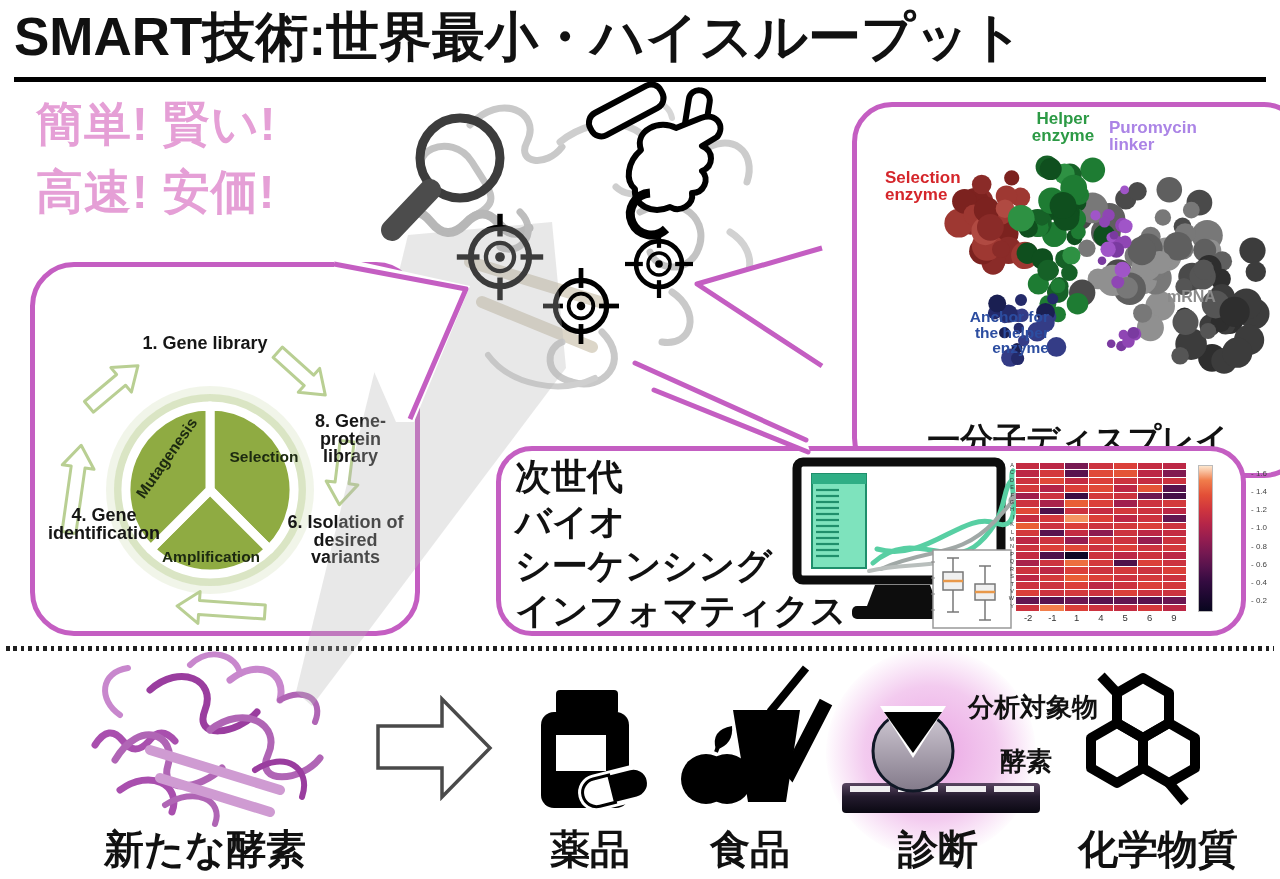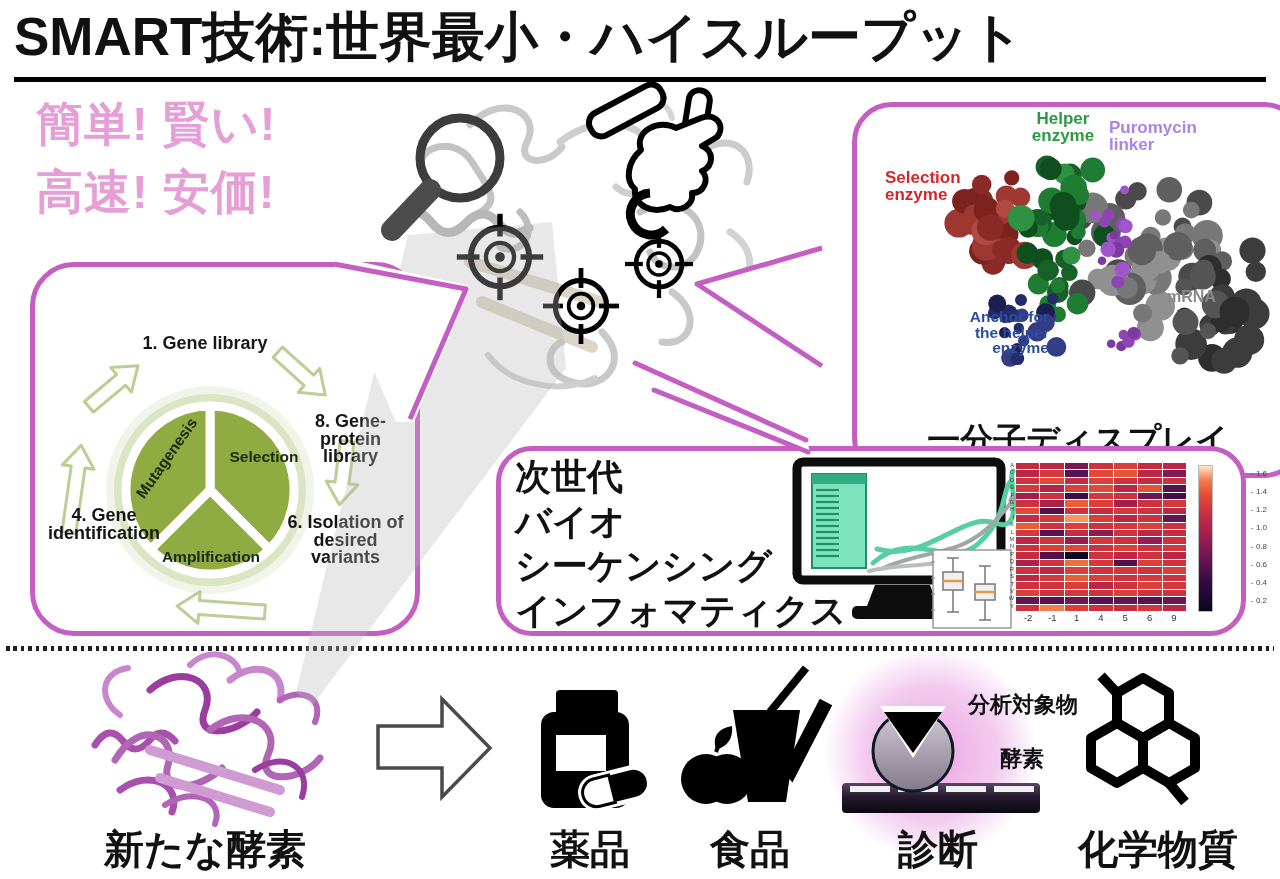--- a/index.html
+++ b/index.html
@@ -34,21 +34,21 @@
   #hm-cells{left:515px;top:12px;width:170px;height:148px;display:grid;
       grid-template-columns:repeat(7,1fr);gap:1px;background:#fff;z-index:3;}
   #hm-x{left:515px;top:161px;width:170px;display:flex;z-index:3;}
   #hm-x span{flex:1;text-align:center;font-size:9.5px;color:#333;}
   #hm-cbar{left:697px;top:14px;width:13px;height:145px;border:1px solid #bbb;z-index:3;}
   #hm-cbar-ticks{left:750px;top:14px;width:30px;height:145px;z-index:3;text-align:right;}
   #hm-cbar-ticks span{position:absolute;font-size:8px;color:#444;left:0;}
   #hm-cbar-ticks span::before{content:"- ";}
   
   .biglab{font-size:40px;font-weight:800;text-align:center;z-index:2;}
-  .smlab{font-size:22px;font-weight:800;z-index:3;}
+  .smlab{font-size:26px;font-weight:800;z-index:3;}
   
   #divider{left:6px;top:646px;width:1268px;height:5px;z-index:1;
       background:repeating-linear-gradient(90deg,#1f1f1f 0 3.5px,transparent 3.5px 7.5px);}
   
   #diag-glow{left:826px;top:648px;width:210px;height:210px;z-index:0;border-radius:50%;
       background:radial-gradient(circle,rgba(233,160,226,0.95) 0%,rgba(233,160,226,0.55) 45%,rgba(233,160,226,0) 72%);}
   svg{display:block;}
   #deco{position:absolute;left:0;top:0;z-index:1;}
   #overlay{position:absolute;left:0;top:0;z-index:6;pointer-events:none;}
   text{font-family:"Liberation Sans","DejaVu Sans",sans-serif;}

